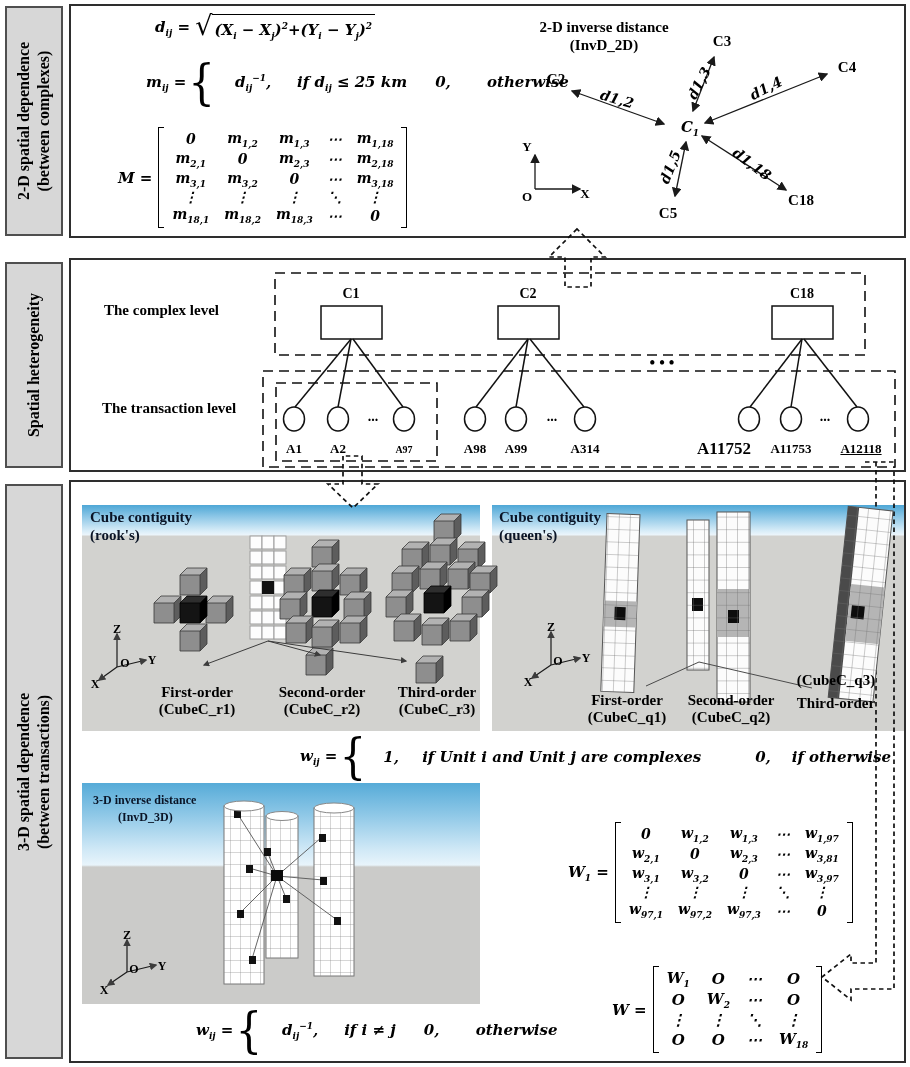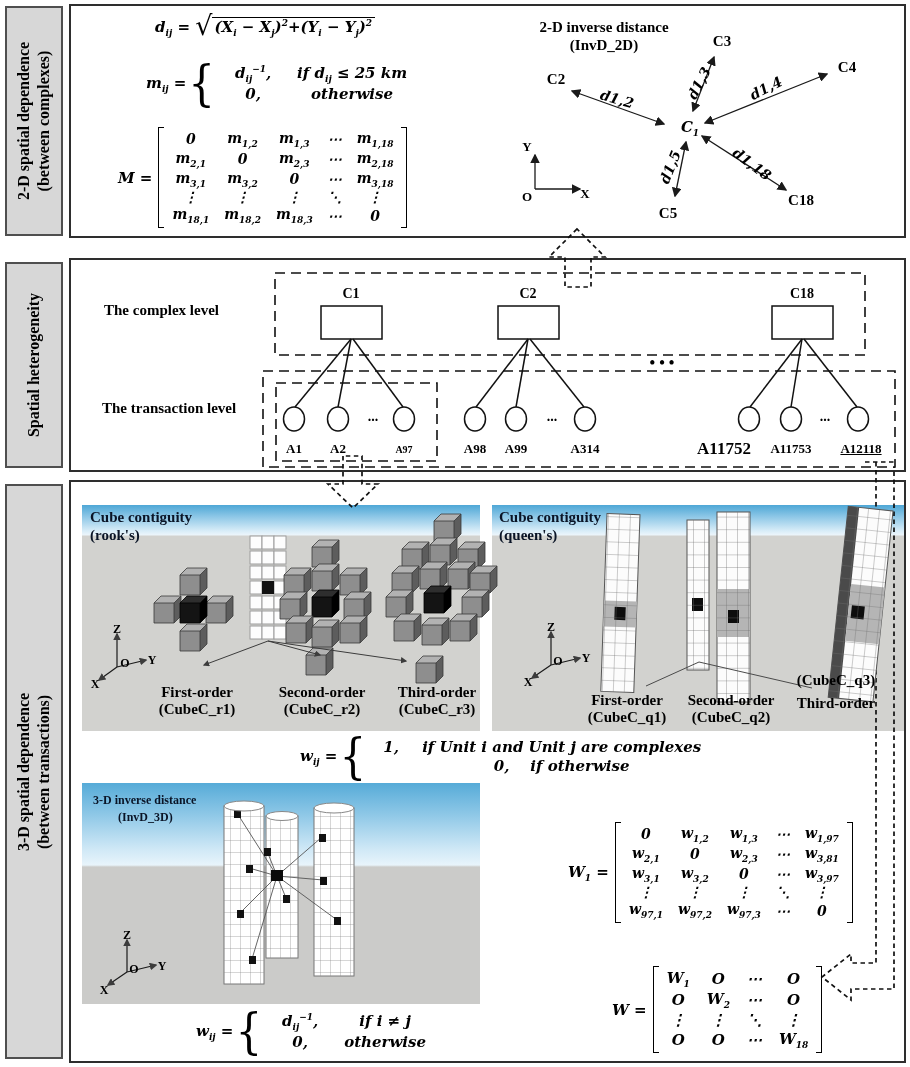--- a/index.html
+++ b/index.html
@@ -18,23 +18,23 @@
   .lbl.small { font-size:12px; }
   .lbl.axis { font-size:12px; }
   .lbl.title-navy { color:#0a1426; }
   .lbl.left { transform:translate(0,-50%); }
   .math { font-family:"DejaVu Serif", serif; font-style:italic; font-weight:bold; color:#000; }
   .math sub { font-size:9px; font-style:italic; }
   .math sup { font-size:9px; font-style:italic; }
   .formula { position:absolute; z-index:6; display:flex; align-items:center;
              font-family:"DejaVu Serif", serif; font-style:italic; font-weight:bold; font-size:15px; }
   .rad { font-style:normal; font-size:27px; line-height:1; transform:translateY(-2px); font-weight:normal; }
-  .radicand { border-top:1.6px solid #000; padding:0 3px 0 2px; }
+  .radicand { border-top:1.6px solid #000; padding:6px 3px 0 2px; }
   .brace { font-style:normal; font-weight:normal; font-size:42px; line-height:0.9; transform:scaleY(1.15); margin:0 2px; }
-  .cases { display:flex; flex-direction:column; row-gap:1px; }
+  .cases { display:flex; flex-direction:row; row-gap:1px; }
   .cline { display:grid; }
   .cline .cval { text-align:center; }
   .cline .ccond { text-align:center; padding-left:8px; }
   .c70 { grid-template-columns:72px auto; }
   .c40 { grid-template-columns:46px auto; }
   .mlhs { margin-right:6px; }
   .bracket { align-self:stretch; width:6px; border:1.9px solid #000; box-sizing:border-box; }
   .bracket.l { border-right:none; margin-right:1px; }
   .bracket.r { border-left:none; margin-left:1px; }
   .mgrid { display:grid; column-gap:15px; row-gap:1px; padding:3px 7px; justify-items:center; align-items:center; font-size:14px; }

